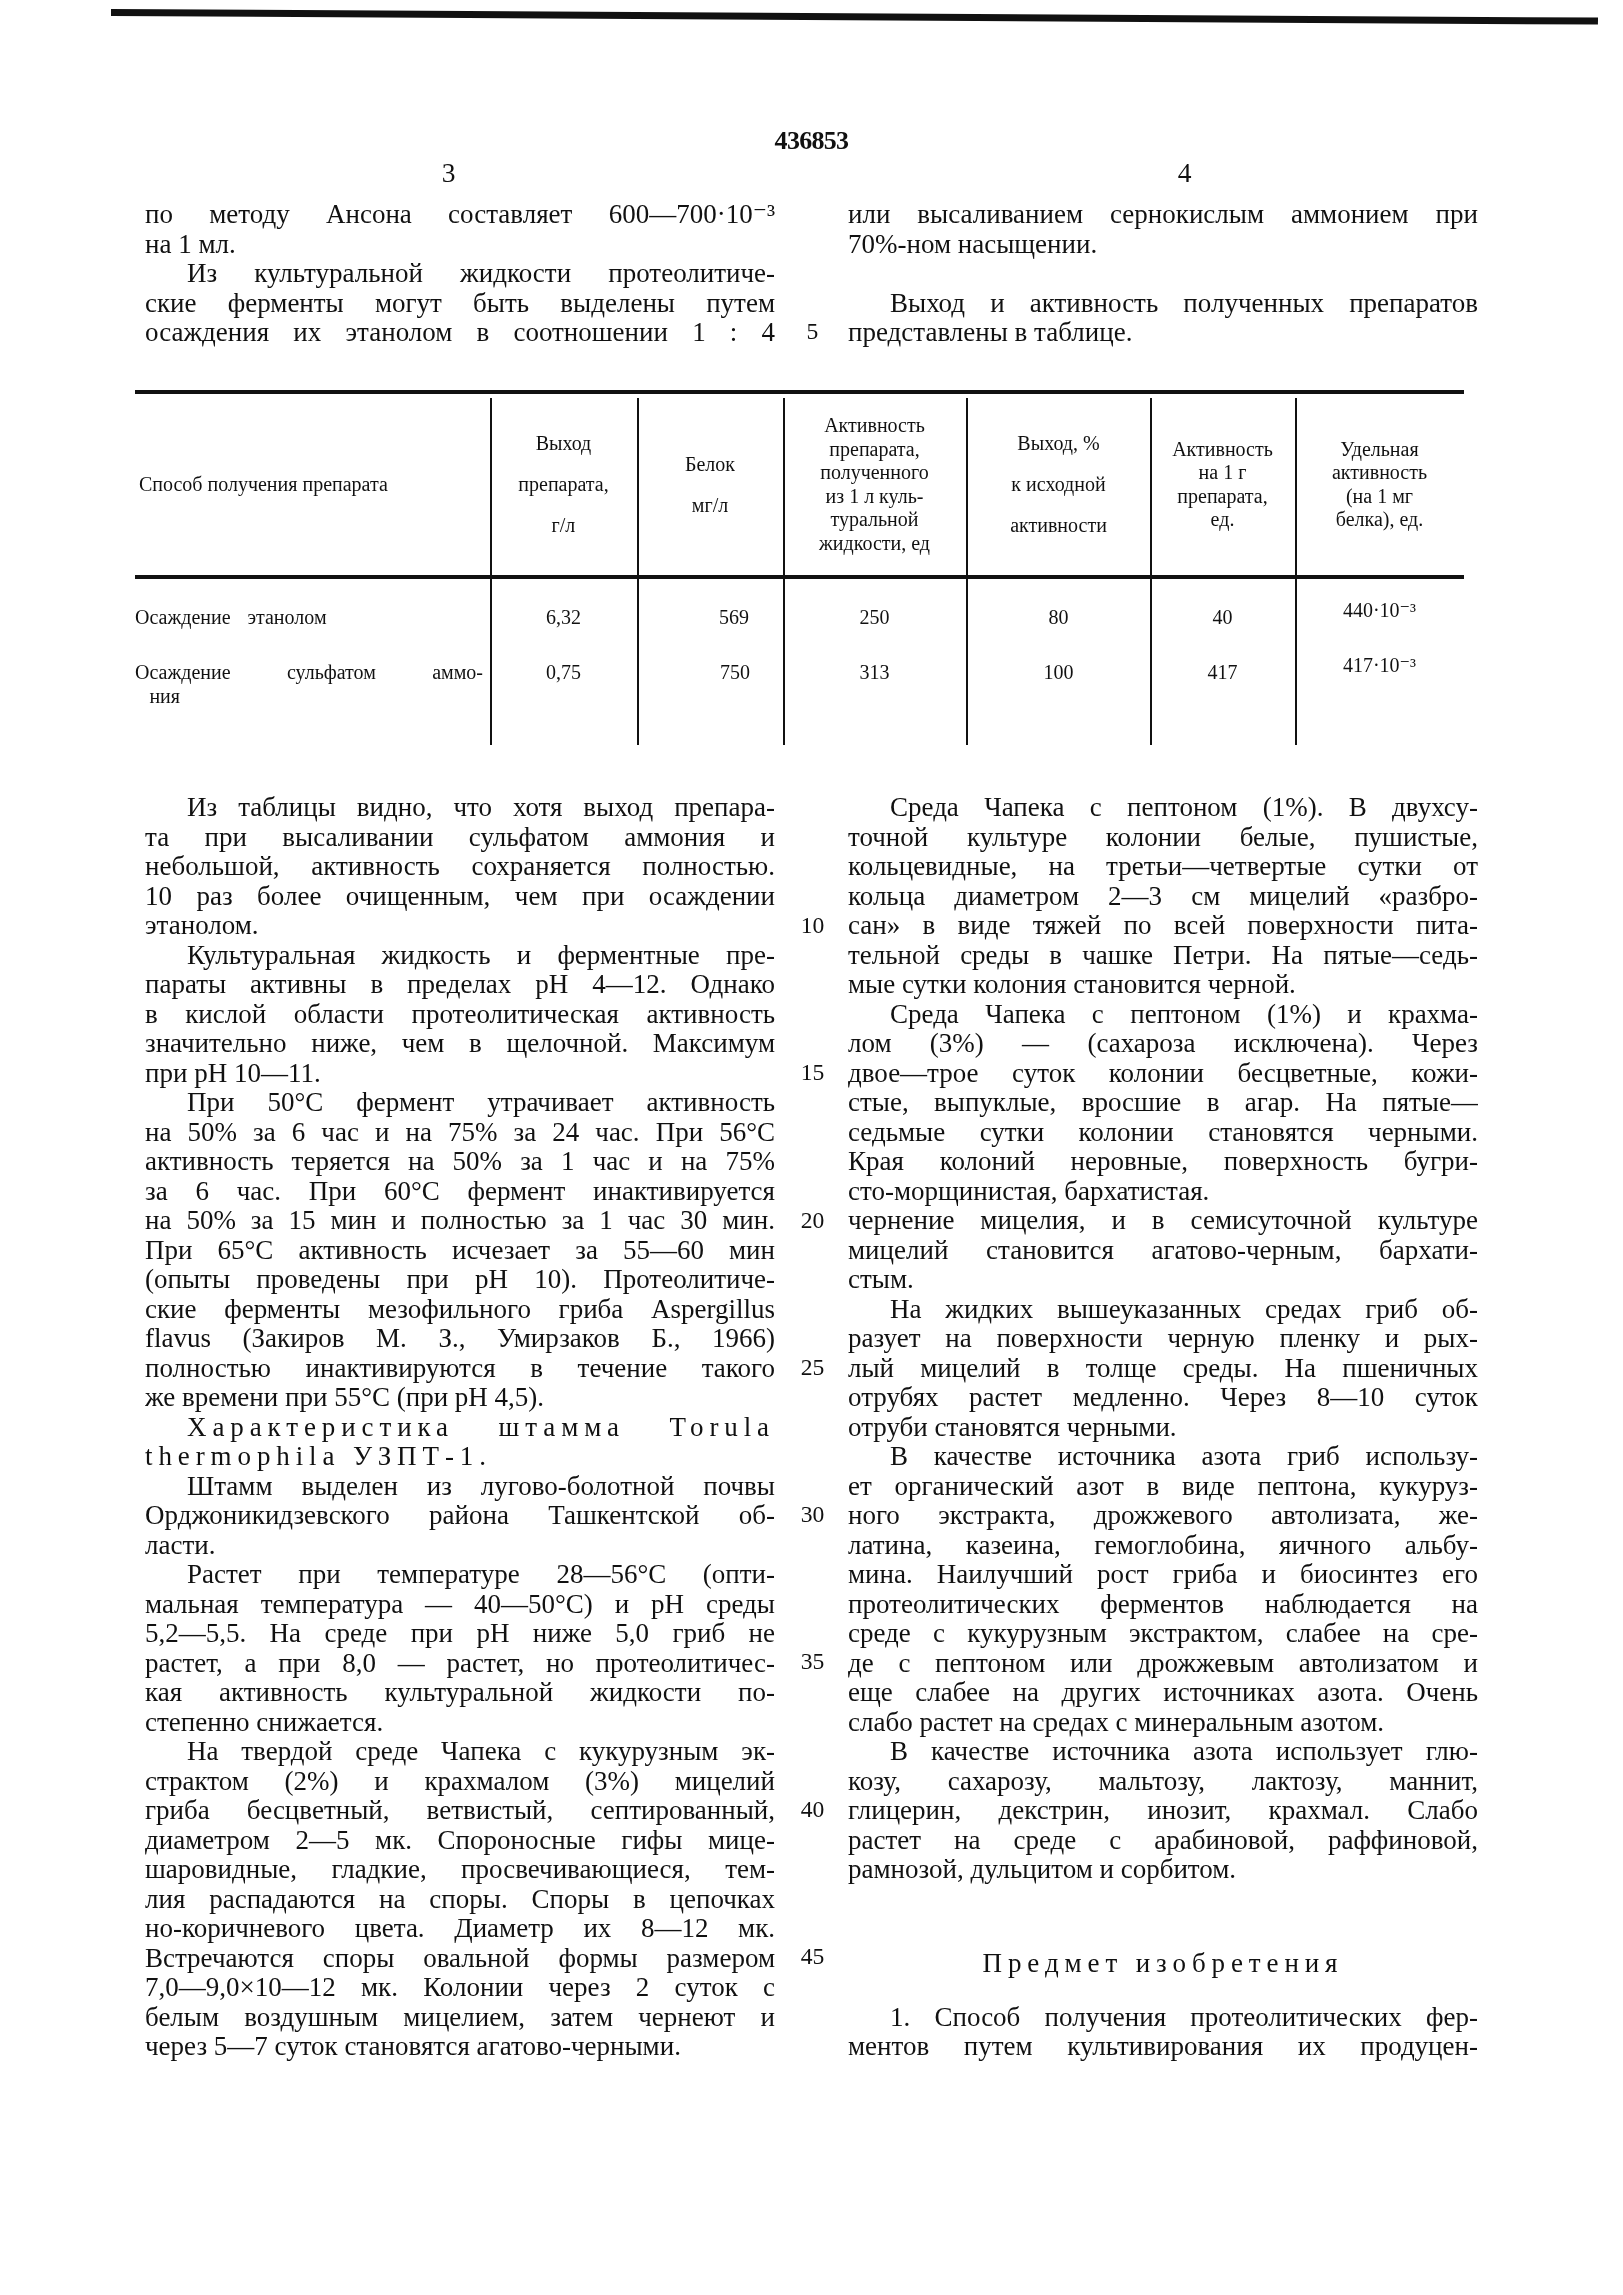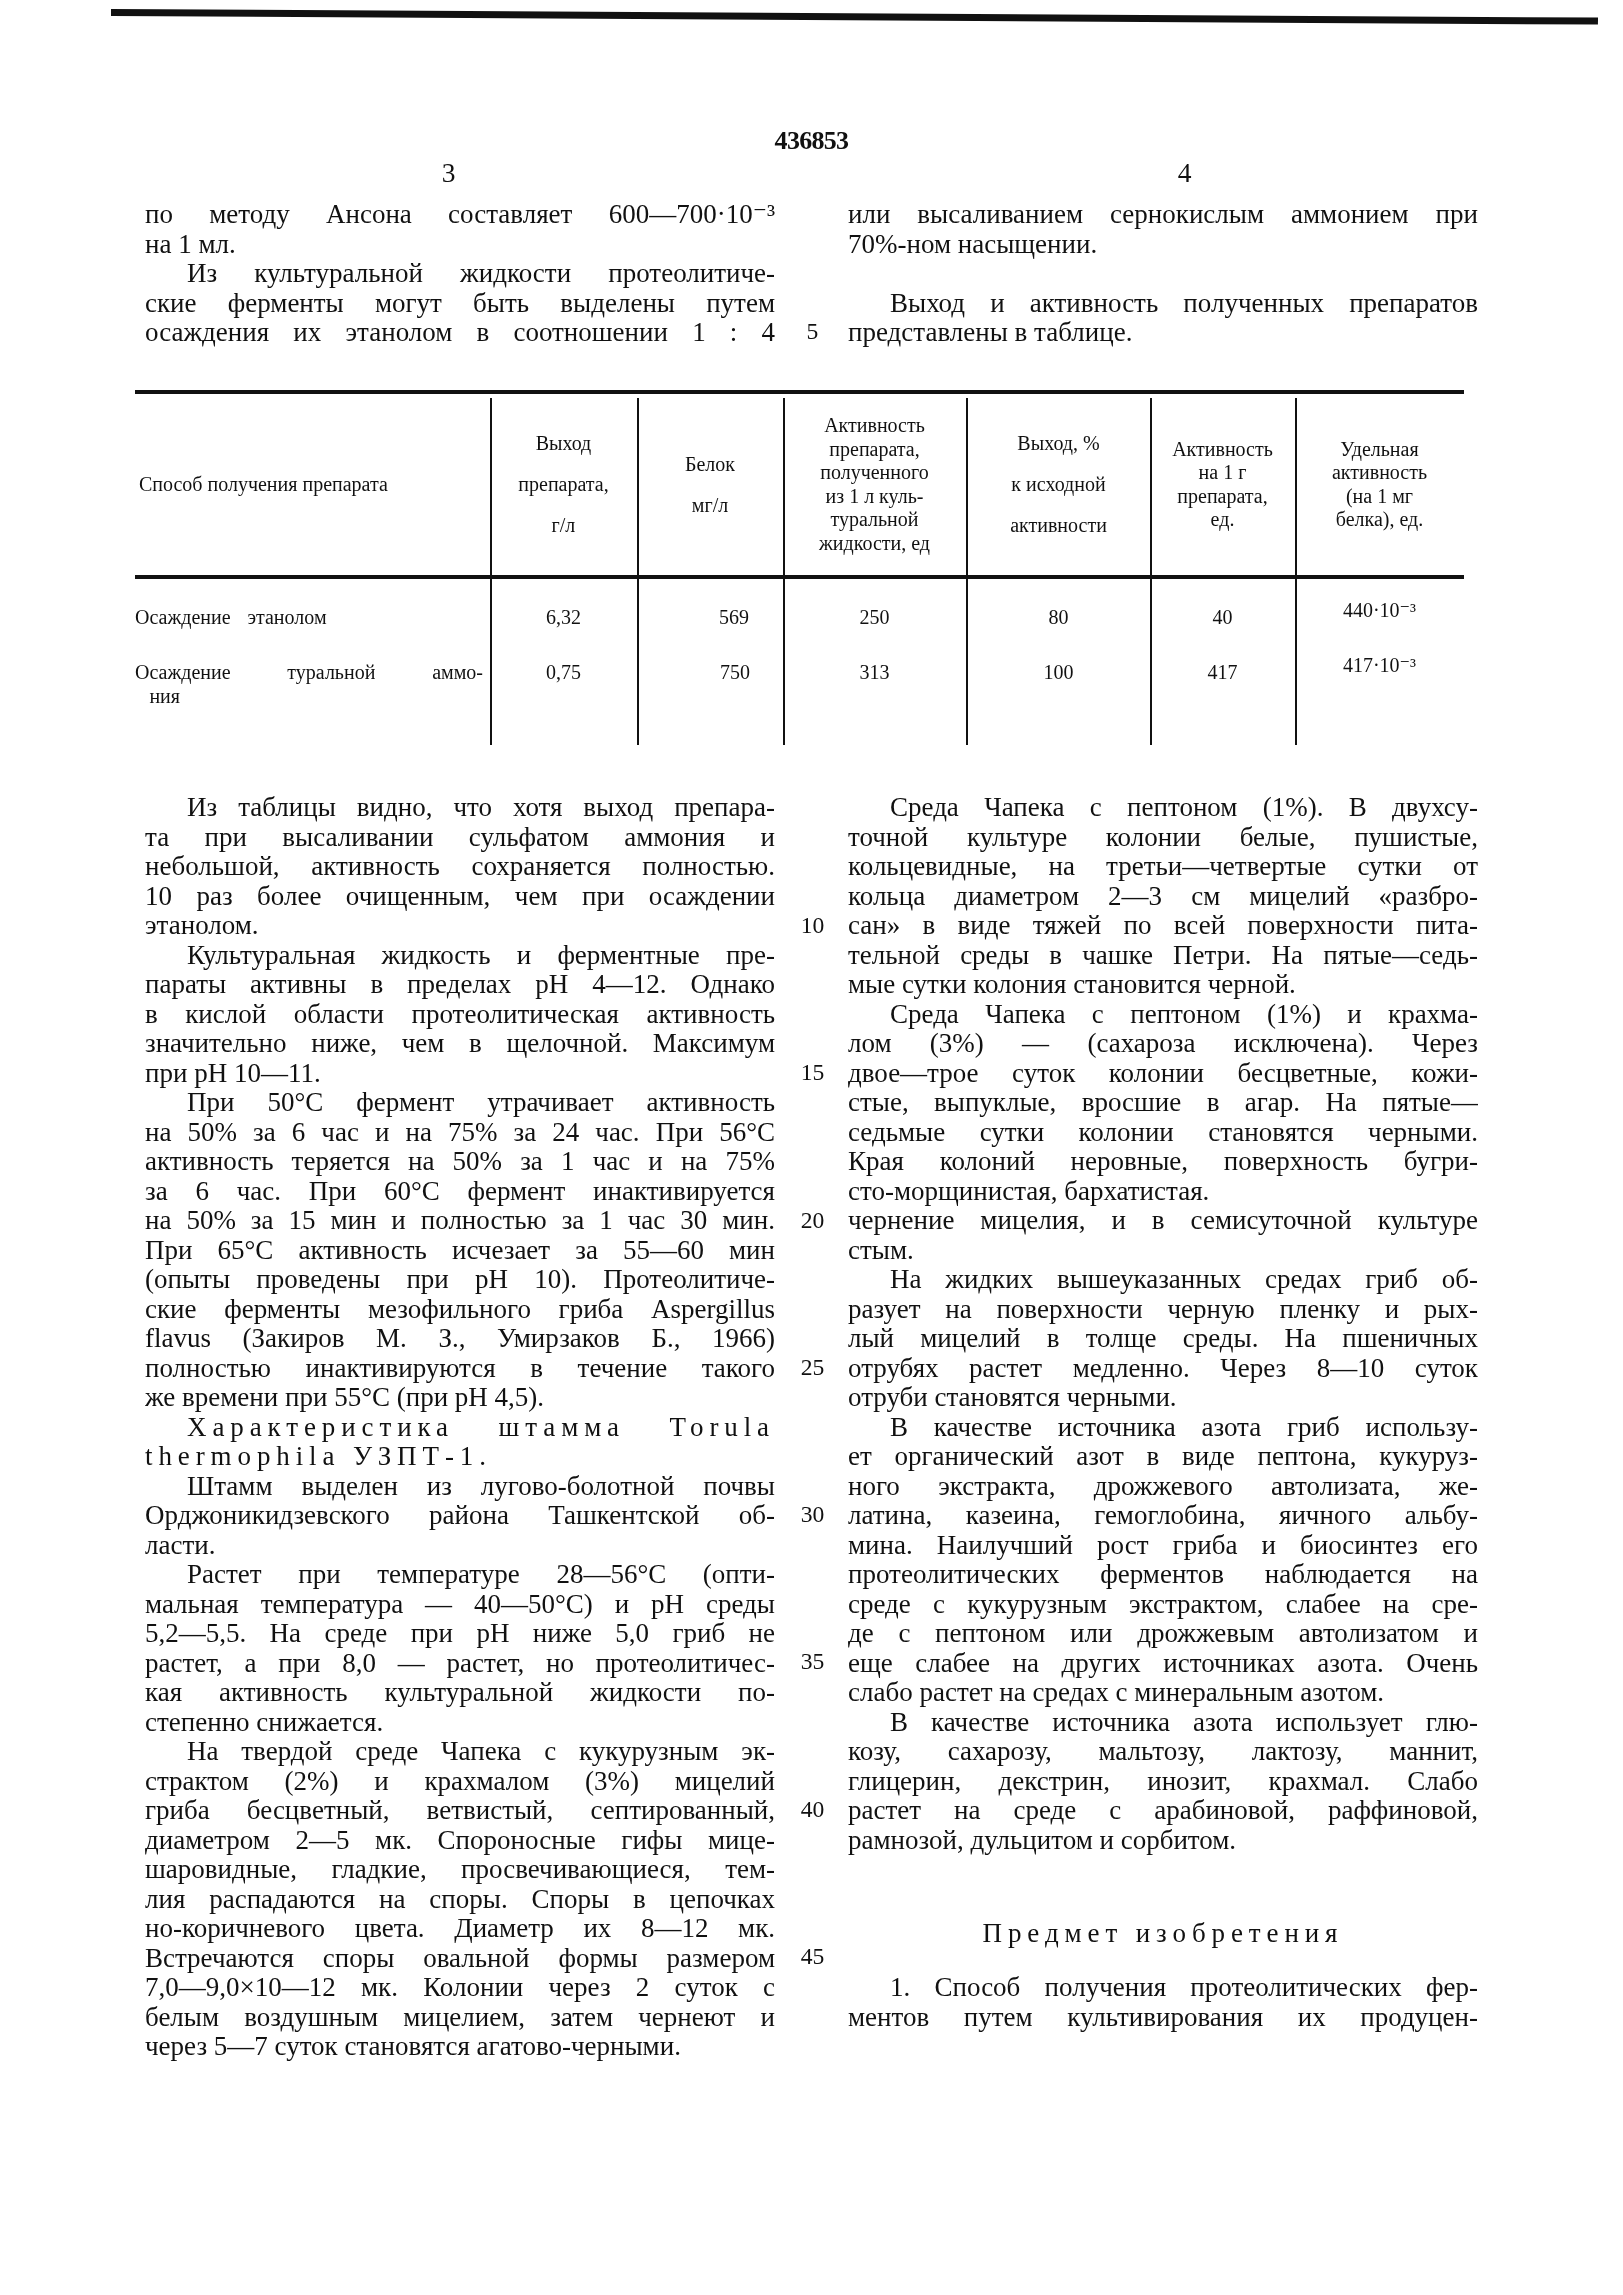--- a/index.html
+++ b/index.html
@@ -128,21 +128,21 @@
       <div class="dcell method" style="left: 0px; top: 216px; width: 348px;">
         <div style="text-align: justify; text-align-last: left; word-spacing: 11.8px;">Осаждение этанолом</div>
       </div>
       <div class="dcell" style="left: 355px; top: 216px; width: 147px;">6,32</div>
       <div class="dcell" style="left: 526px; top: 216px; width: 146px;">569</div>
       <div class="dcell" style="left: 648px; top: 216px; width: 183px;">250</div>
       <div class="dcell" style="left: 831px; top: 216px; width: 185px;">80</div>
       <div class="dcell" style="left: 1015px; top: 216px; width: 145px;">40</div>
       <div class="dcell" style="left: 1160px; top: 209px; width: 169px;">440·10⁻³</div>
       <div class="dcell method" style="left: 0px; top: 271px; width: 348px;">
-        <div style="text-align: justify; text-align-last: justify; word-spacing: 0px;">Осаждение туральной аммо-</div>
+        <div style="text-align: justify; text-align-last: justify; word-spacing: 0px;">Осаждение сульфатом аммо-</div>
         <div style="padding-left: 14.4px;">ния</div>
       </div>
       <div class="dcell" style="left: 355px; top: 271px; width: 147px;">0,75</div>
       <div class="dcell" style="left: 522px; top: 271px; width: 156px; text-align: center;">750</div>
       <div class="dcell" style="left: 648px; top: 271px; width: 183px;">313</div>
       <div class="dcell" style="left: 831px; top: 271px; width: 185px;">100</div>
       <div class="dcell" style="left: 1015px; top: 271px; width: 145px;">417</div>
       <div class="dcell" style="left: 1160px; top: 264px; width: 169px;">417·10⁻³</div>
     </div>
 </div>
@@ -201,20 +201,21 @@
     <span class="ln">тельной среды в чашке Петри. На пятые—седь-</span>
     <span class="ln last">мые сутки колония становится черной.</span>
     <span class="ln indent">Среда Чапека с пептоном (1%) и крахма-</span>
     <span class="ln">лом (3%) — (сахароза исключена). Через</span>
     <span class="ln">двое—трое суток колонии бесцветные, кожи-</span>
     <span class="ln">стые, выпуклые, вросшие в агар. На пятые—</span>
     <span class="ln">седьмые сутки колонии становятся черными.</span>
     <span class="ln">Края колоний неровные, поверхность бугри-</span>
     <span class="ln last">сто-морщинистая, бархатистая.</span>
     <span class="ln">чернение мицелия, и в семисуточной культуре</span>
+    <span class="ln">мицелий становится агатово-черным, бархати-</span>
     <span class="ln last">стым.</span>
     <span class="ln indent">На жидких вышеуказанных средах гриб об-</span>
     <span class="ln">разует на поверхности черную пленку и рых-</span>
     <span class="ln">лый мицелий в толще среды. На пшеничных</span>
     <span class="ln">отрубях растет медленно. Через 8—10 суток</span>
     <span class="ln last">отруби становятся черными.</span>
     <span class="ln indent">В качестве источника азота гриб использу-</span>
     <span class="ln">ет органический азот в виде пептона, кукуруз-</span>
     <span class="ln">ного экстракта, дрожжевого автолизата, же-</span>
     <span class="ln">латина, казеина, гемоглобина, яичного альбу-</span>

